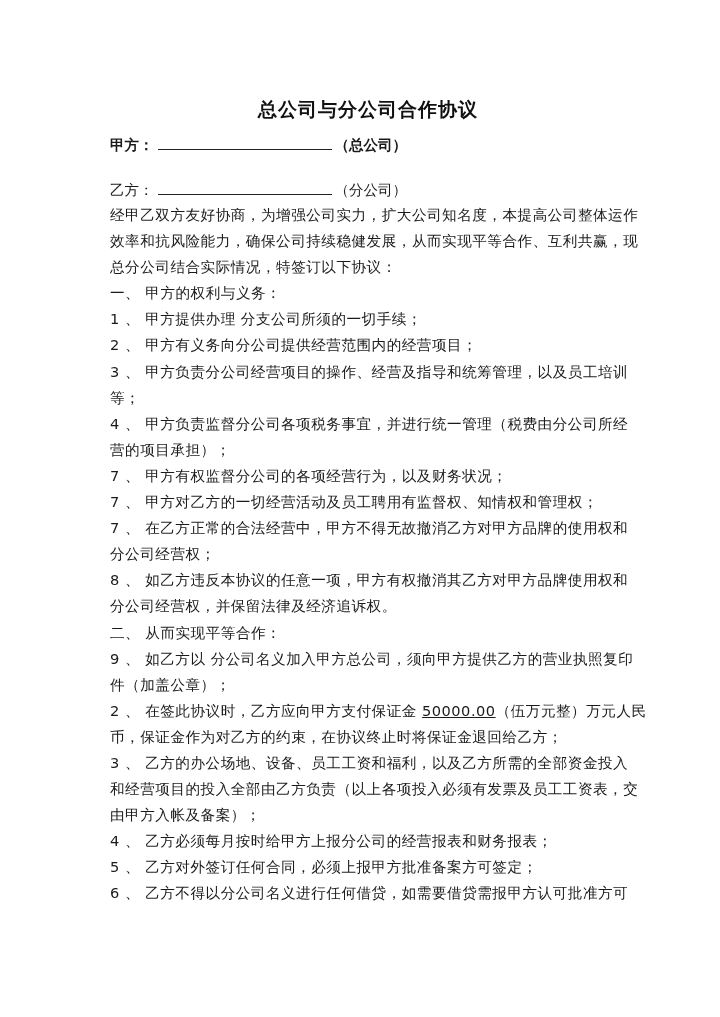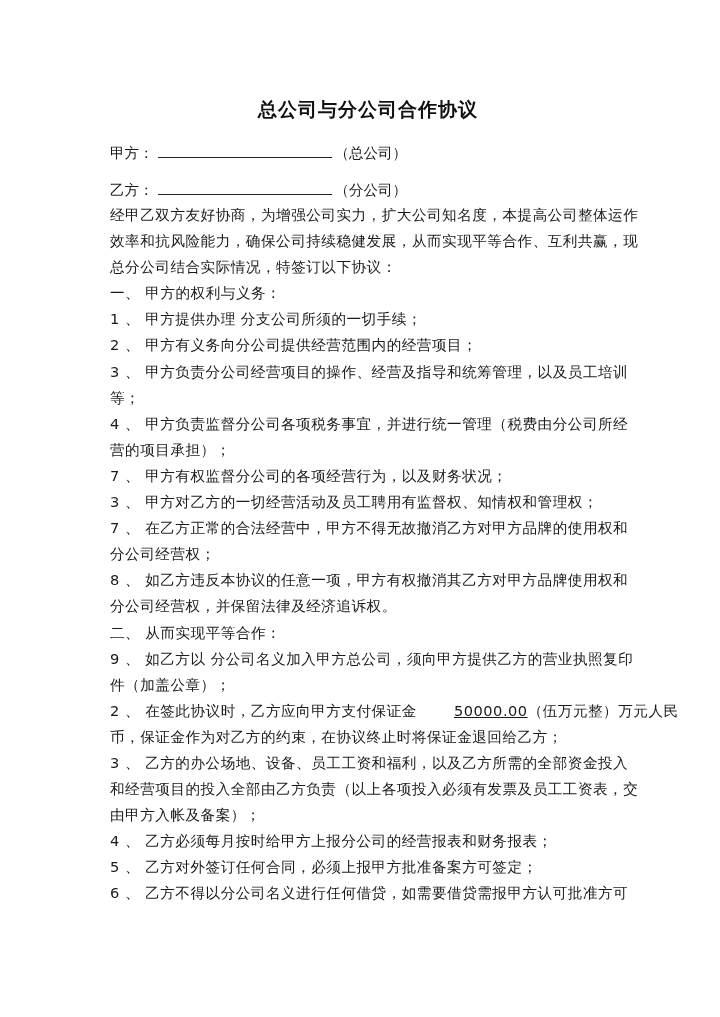--- a/index.html
+++ b/index.html
@@ -5,49 +5,49 @@
   html, body { margin:0; padding:0; background:#ffffff; }
   body { width:720px; height:1017px; position:relative; overflow:hidden;
          font-family:"DejaVu Sans", "Liberation Sans", sans-serif; color:#1a1a1a; }
   .page { position:absolute; left:0; top:0; width:720px; height:1017px; background:#fff; }
   .title { position:absolute; left:0; width:720px; top:97px; text-align:center;
            font-size:19px; font-weight:bold; letter-spacing:1px; color:#111;margin-left:8px; }
   .party { position:absolute; left:110px; font-size:14.5px; height:20px; line-height:20px; white-space:nowrap; }
   .party .blank { display:inline-block; width:174px; border-bottom:1px solid #222; height:14px; vertical-align:baseline; margin:0 3px 0 4px; }
   .body { position:absolute; left:110px; top:202px; width:500px; font-size:14.6px; line-height:26.1px; }
   .line { white-space:nowrap; height:26.1px; letter-spacing:0.5px; }
-  .u { text-decoration:underline;margin-left:32px; }
+  .u { text-decoration:underline; }
 </style>
 </head>
 <body>
 
 <div class="page">
   <div class="title">总公司与分公司合作协议</div>
 
-  <div class="party" style="top:143px;">
+  <div class="party" style="top:135px;font-weight:bold;">
     <span>甲方：</span><span class="blank"></span><span>（总公司）</span>
   </div>
 
   <div class="party" style="top:180px;">
     <span>乙方：</span><span class="blank"></span><span>（分公司）</span>
   </div>
 
   <div class="body">
     <div class="line">经甲乙双方友好协商，为增强公司实力，扩大公司知名度，本提高公司整体运作</div>
     <div class="line">效率和抗风险能力，确保公司持续稳健发展，从而实现平等合作、互利共赢，现</div>
     <div class="line">总分公司结合实际情况，特签订以下协议：</div>
     <div class="line">一、  甲方的权利与义务：</div>
     <div class="line">1 、  甲方提供办理 分支公司所须的一切手续；</div>
     <div class="line">2 、  甲方有义务向分公司提供经营范围内的经营项目；</div>
     <div class="line">3 、  甲方负责分公司经营项目的操作、经营及指导和统筹管理，以及员工培训</div>
     <div class="line">等；</div>
     <div class="line">4 、  甲方负责监督分公司各项税务事宜，并进行统一管理（税费由分公司所经</div>
     <div class="line">营的项目承担）；</div>
     <div class="line">7 、  甲方有权监督分公司的各项经营行为，以及财务状况；</div>
-    <div class="line">3 、  甲方对乙方的一切经营活动及员工聘用有监督权、知情权和管理权；</div>
+    <div class="line">7 、  甲方对乙方的一切经营活动及员工聘用有监督权、知情权和管理权；</div>
     <div class="line">7 、  在乙方正常的合法经营中，甲方不得无故撤消乙方对甲方品牌的使用权和</div>
     <div class="line">分公司经营权；</div>
     <div class="line">8 、  如乙方违反本协议的任意一项，甲方有权撤消其乙方对甲方品牌使用权和</div>
     <div class="line">分公司经营权，并保留法律及经济追诉权。</div>
     <div class="line">二、  从而实现平等合作：</div>
     <div class="line">9 、 如乙方以 分公司名义加入甲方总公司，须向甲方提供乙方的营业执照复印</div>
     <div class="line">件（加盖公章）；</div>
     <div class="line"><span>2 、  在签此协议时，乙方应向甲方支付保证金 </span><span class="u">50000.00</span><span>（伍万元整）万元人民</span></div>
     <div class="line">币，保证金作为对乙方的约束，在协议终止时将保证金退回给乙方；</div>
     <div class="line">3 、  乙方的办公场地、设备、员工工资和福利，以及乙方所需的全部资金投入</div>

